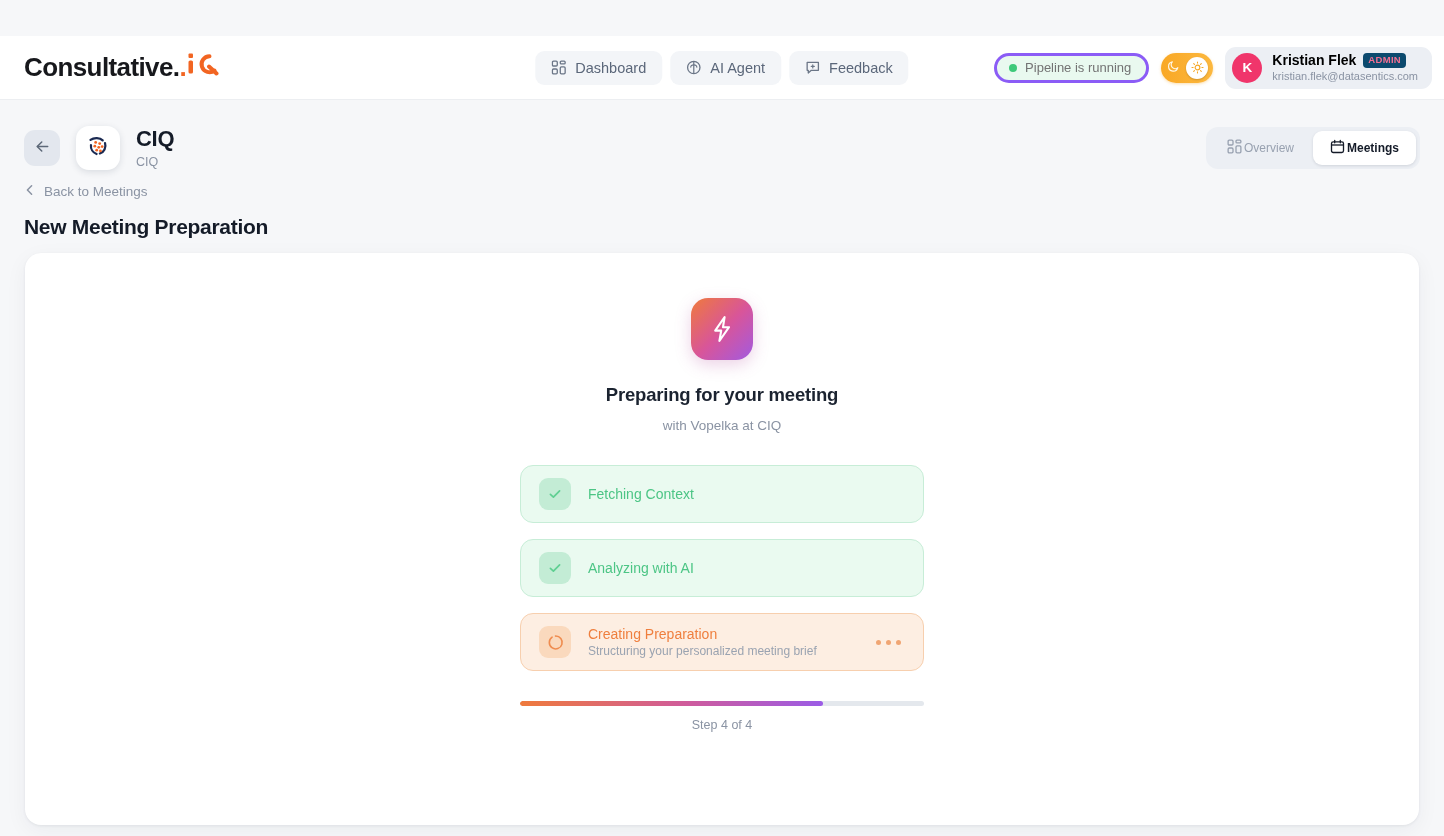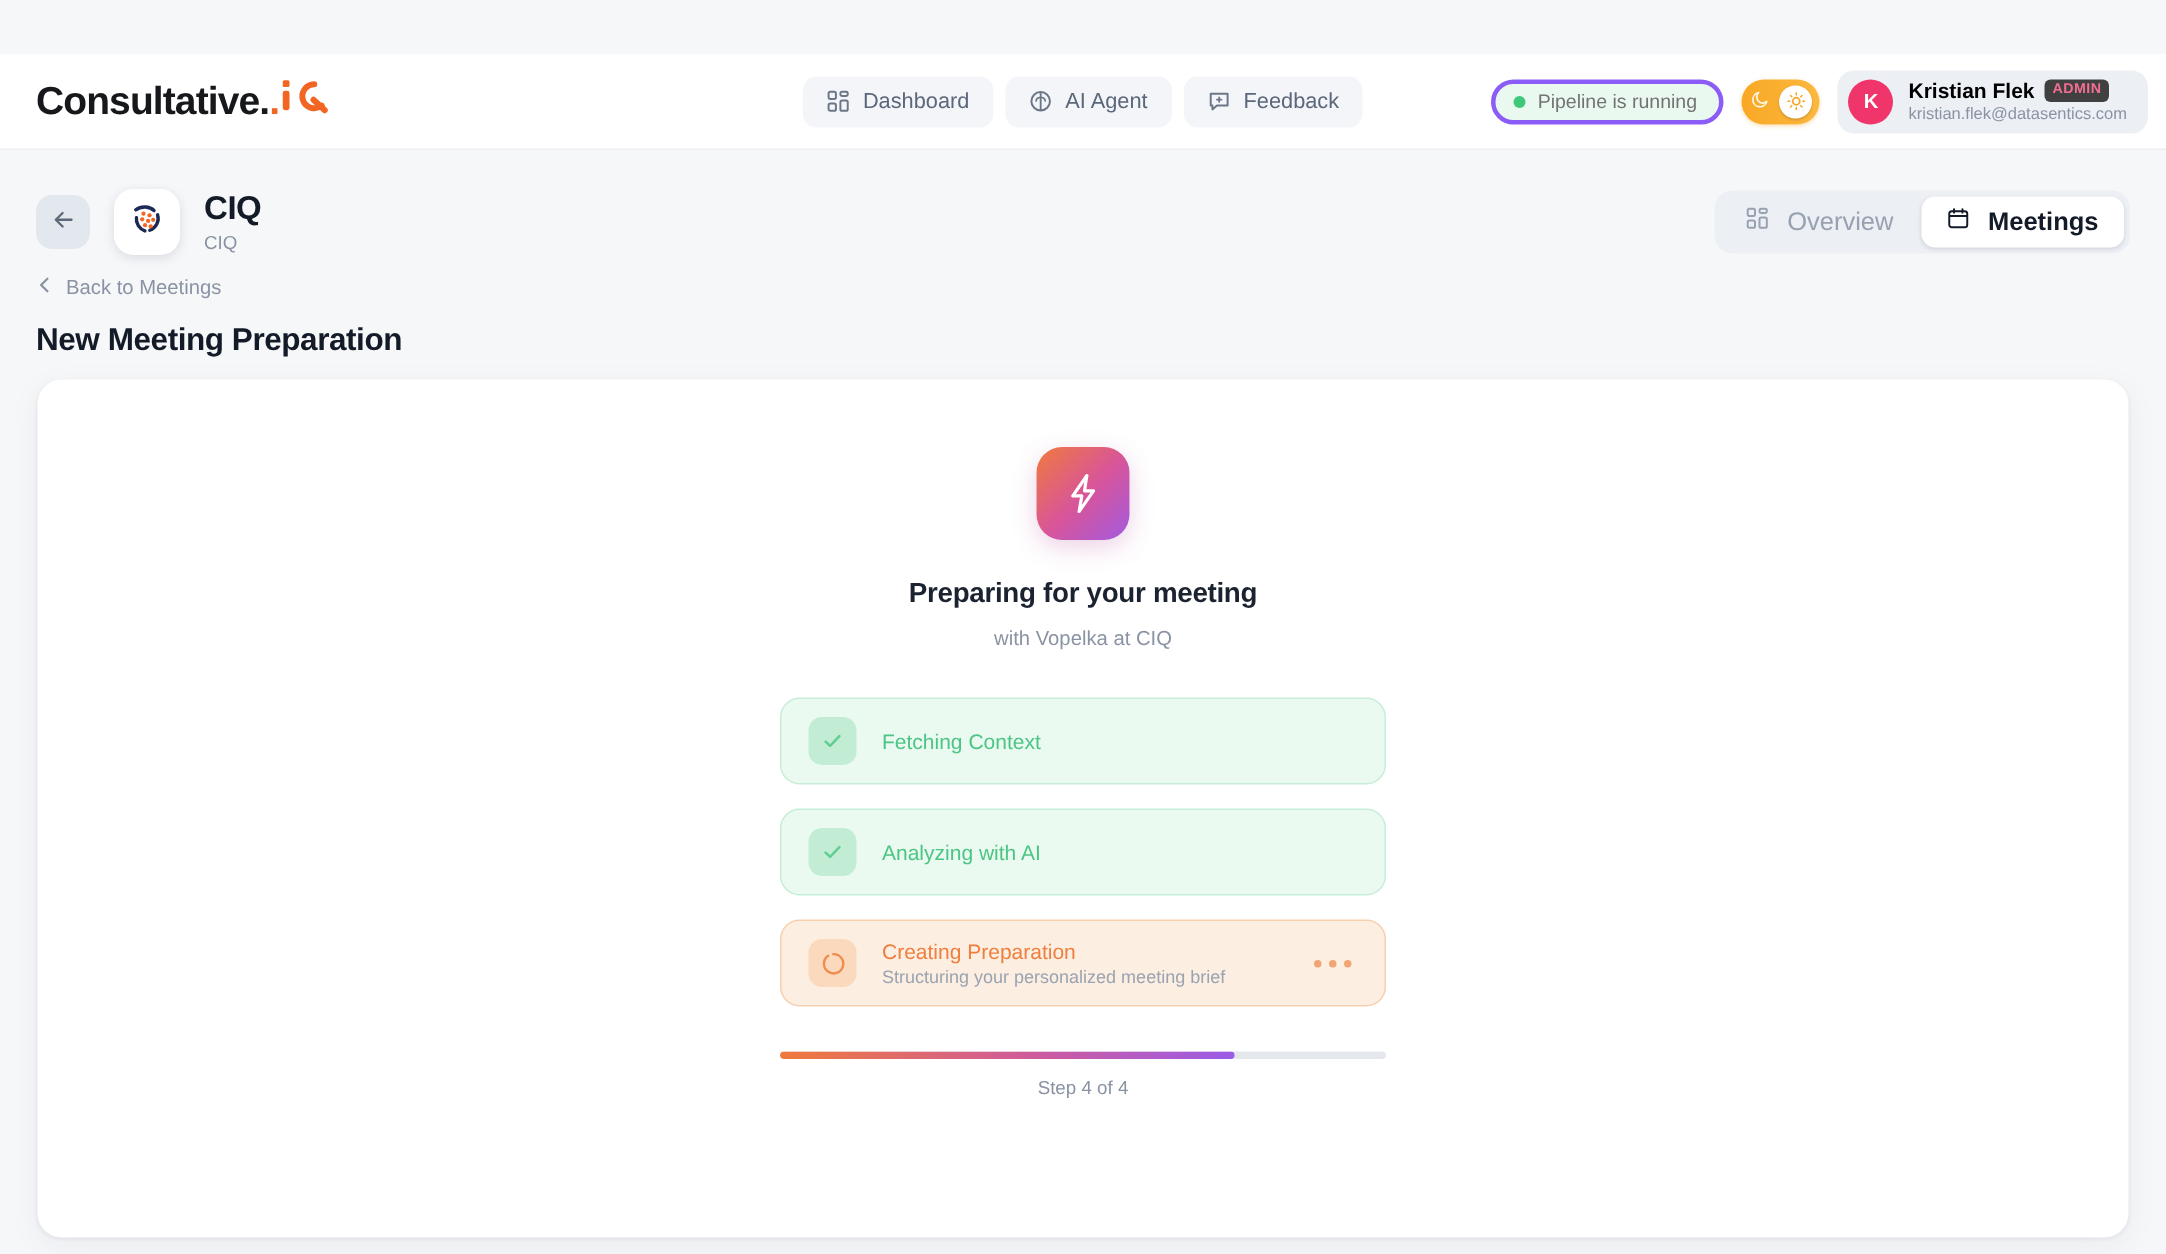--- a/index.html
+++ b/index.html
@@ -151,21 +151,21 @@
     font-size: 14px;
     font-weight: 700;
     color: #000000;
     white-space: nowrap;
   }
   .admin-badge {
     font-size: 9.5px;
     font-weight: 700;
     letter-spacing: 0.3px;
     color: #f26f92;
-    background: #404040;
+    background: #0c4a6e;
     border-radius: 4px;
     padding: 2px 5px;
   }
   .user-email {
     font-size: 11px;
     color: #8a93a3;
     margin-top: 2px;
     white-space: nowrap;
   }
 
@@ -217,25 +217,25 @@
     display: flex;
     align-items: center;
     gap: 2px;
     background: #eceff4;
     border-radius: 12px;
     padding: 4px;
   }
   .seg-btn {
     display: flex;
     align-items: center;
-    gap: 12px;
+    gap: 2px;
     height: 34px;
     padding: 0 17px;
     border-radius: 9px;
-    font-size: 17px;
+    font-size: 12px;
     font-weight: 500;
     border: none;
     background: transparent;
     color: #98a1b0;
     cursor: pointer;
     white-space: nowrap;
     justify-content: center;
   }
   .seg-btn.active {
     background: #ffffff;

